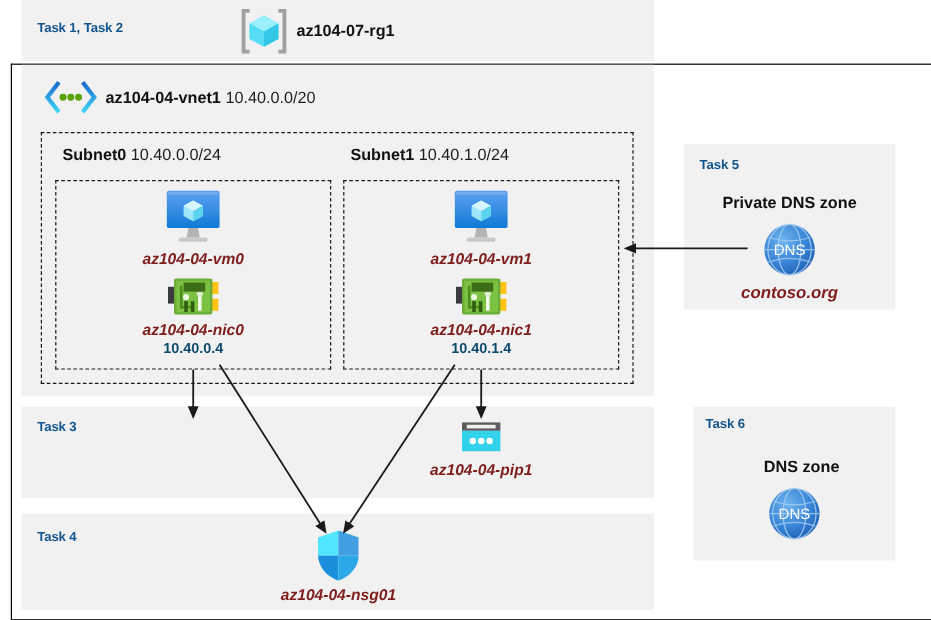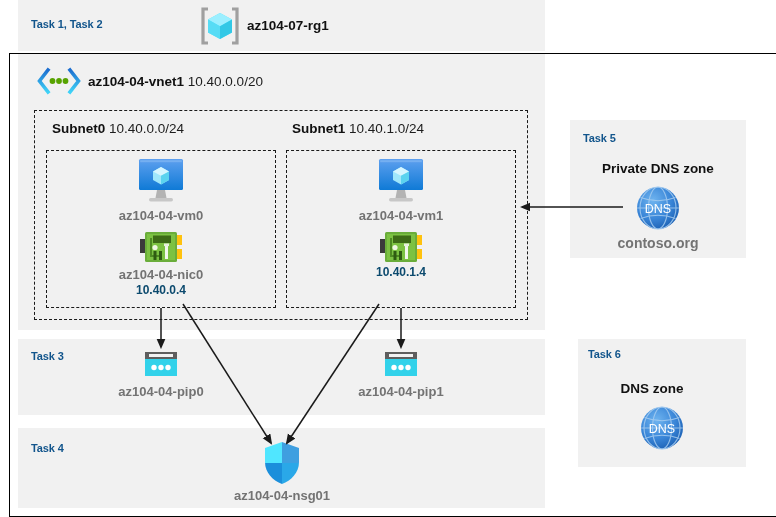--- a/index.html
+++ b/index.html
@@ -75,23 +75,24 @@
 
   
   .node {
     position: absolute;
     text-align: center;
     white-space: nowrap;
   }
   .node .caption {
     font-size: 13px;
     font-weight: bold;
-    color: #737373;
+    color: #7f1d1d;
     line-height: 1.25;
     margin-top: 2px;
+    font-style: italic;
   }
   .node .subcaption {
     font-size: 12px;
     font-weight: bold;
     color: #0c4a6e;
     line-height: 1.2;
   }
   .node .icon-wrap {
     display: block;
     margin: 0 auto;
@@ -251,39 +252,27 @@
         <rect x="15" y="6.5" width="18" height="7.5" fill="#3d6b16"></rect>
         <circle cx="17" cy="18.5" r="2.6" fill="#eef7e2"></circle>
         <rect x="12" y="9" width="2" height="19" fill="#4e8a22"></rect>
         <rect x="12" y="26" width="9" height="2" fill="#4e8a22"></rect>
         <rect x="15.5" y="22" width="3" height="9" fill="#2f5b12"></rect>
         <rect x="21" y="22" width="3" height="9" fill="#2f5b12"></rect>
         <rect x="27" y="17" width="3" height="13" fill="#f2f7ec"></rect>
         <rect x="26" y="14.5" width="5" height="2.6" fill="#e8f2dd"></rect>
       </svg>
     </span>
+    <div class="caption">az104-04-nic1</div>
     <div class="subcaption">10.40.1.4</div>
   </div>
 
   <div class="panel" style="left:18px; top:339px; width:527px; height:76px;"></div>
   <div class="task-label" style="left:31px; top:350px;">Task 3</div>
 
-  <div class="node" style="left:101px; top:350px; width:120px;">
-    <span class="icon-wrap">
-      <svg width="44" height="32" viewBox="0 0 44 32">
-        <rect x="6" y="2" width="32" height="7" fill="#5e5e5e"></rect>
-        <rect x="10" y="4" width="24" height="3" fill="#f2f2f2"></rect>
-        <rect x="6" y="9" width="32" height="17" fill="#32d2ea"></rect>
-        <circle cx="15" cy="17.5" r="2.7" fill="#ffffff"></circle>
-        <circle cx="22" cy="17.5" r="2.7" fill="#ffffff"></circle>
-        <circle cx="29" cy="17.5" r="2.7" fill="#ffffff"></circle>
-      </svg>
-    </span>
-    <div class="caption">az104-04-pip0</div>
-  </div>
 
   <div class="node" style="left:341px; top:350px; width:120px;">
     <span class="icon-wrap">
       <svg width="44" height="32" viewBox="0 0 44 32">
         <rect x="6" y="2" width="32" height="7" fill="#5e5e5e"></rect>
         <rect x="10" y="4" width="24" height="3" fill="#f2f2f2"></rect>
         <rect x="6" y="9" width="32" height="17" fill="#32d2ea"></rect>
         <circle cx="15" cy="17.5" r="2.7" fill="#ffffff"></circle>
         <circle cx="22" cy="17.5" r="2.7" fill="#ffffff"></circle>
         <circle cx="29" cy="17.5" r="2.7" fill="#ffffff"></circle>
@@ -337,21 +326,21 @@
           <path d="M6.5 34.5 Q24 28 41.5 34.5"></path>
         </g>
         <text x="24" y="28.5" text-anchor="middle" font-family="'Liberation Sans', sans-serif" font-size="12.5" fill="#ffffff">DNS</text>
       </svg>
     </span>
     <div class="caption" style="font-size:14px; margin-top:3px;">contoso.org</div>
   </div>
 
   <div class="panel" style="left:578px; top:339px; width:168px; height:128px;"></div>
   <div class="task-label" style="left:588px; top:348px;">Task 6</div>
-  <div class="heading-bold" style="left:578px; top:381px; width:148px;">DNS zone</div>
+  <div class="heading-bold" style="left:594px; top:381px; width:148px;">DNS zone</div>
 
   <div class="node" style="left:602px; top:404px; width:120px;">
     <span class="icon-wrap">
       <svg width="48" height="48" viewBox="0 0 48 48">
         <defs>
           <radialGradient id="dnsg2" cx="38%" cy="32%" r="72%">
             <stop offset="0%" stop-color="#6fb4ef"></stop>
             <stop offset="60%" stop-color="#3a86d8"></stop>
             <stop offset="100%" stop-color="#1d62b5"></stop>
           </radialGradient>

